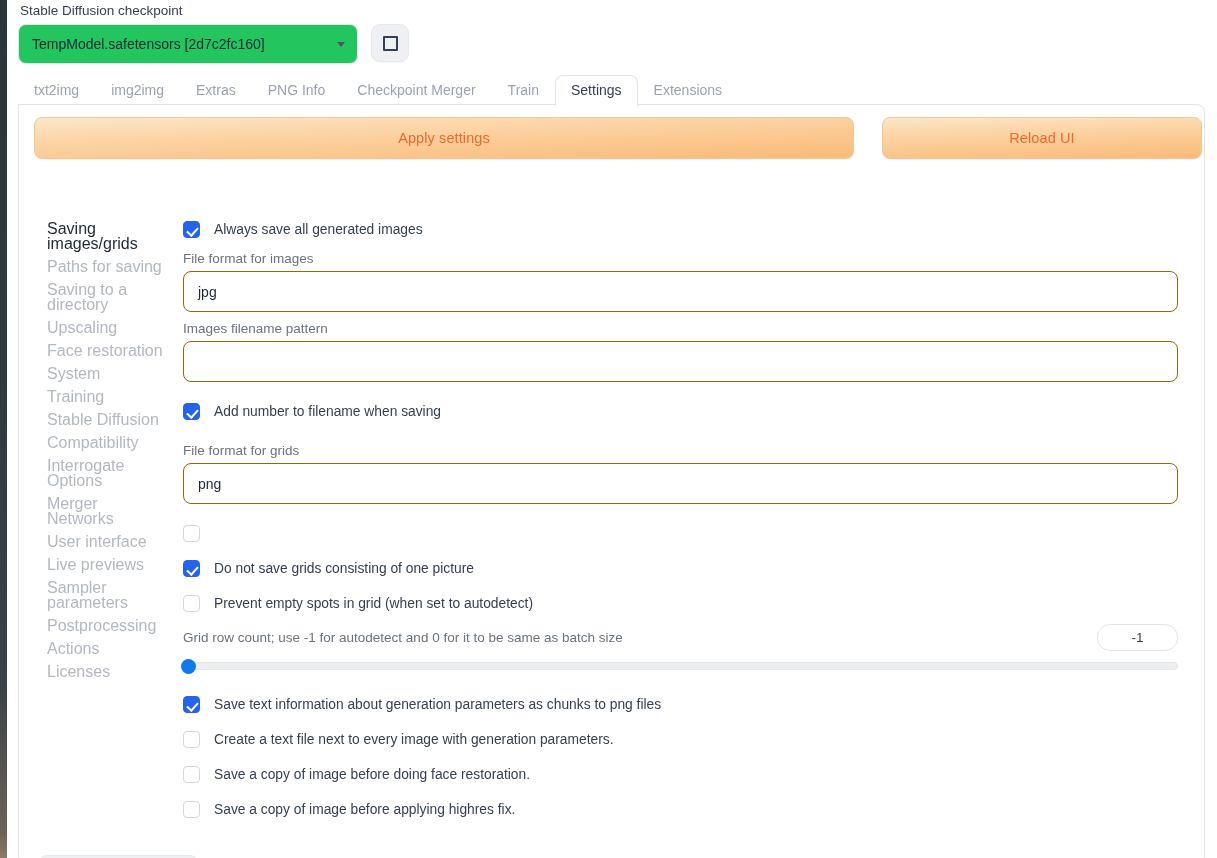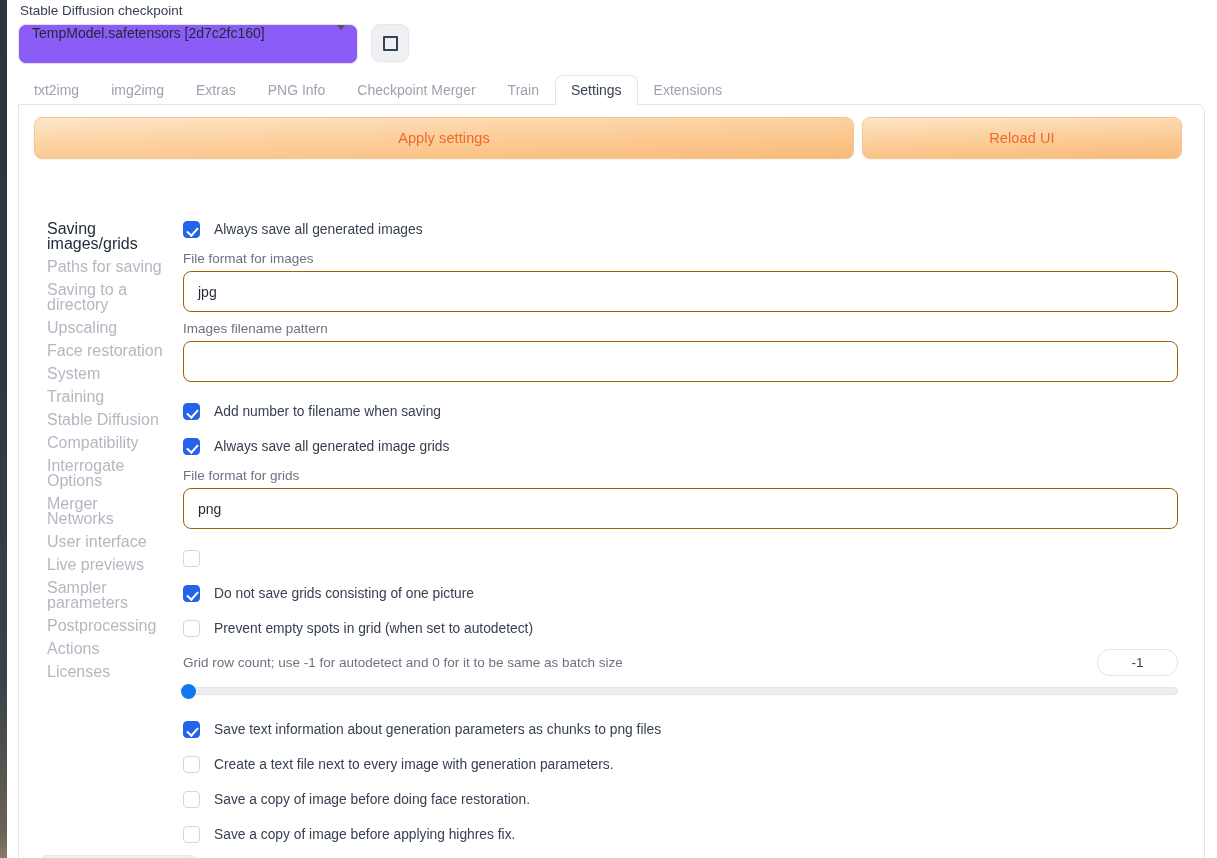--- a/index.html
+++ b/index.html
@@ -21,21 +21,21 @@
 
   
   .ckpt-wrap { position: absolute; left: 18px; top: 0px; }
   .ckpt-label {
     font-size: 13.5px; color: #374151; padding-left: 2px;
     line-height: 16px; padding-top: 3px;
   }
   .ckpt-row { display: flex; align-items: flex-start; gap: 13px; margin-top: 5px; }
   .ckpt-select {
     width: 340px; height: 40px; border: 1px solid #e2e4e9; border-radius: 8px;
-    background: #8b5cf6; display: flex; align-items: flex-start;
+    background: #22c55e; display: flex; align-items: center;
     padding: 0 12px 0 13px; font-size: 14px; color: #1f2937;
     position: relative; box-shadow: 0 1px 1px rgba(0,0,0,.02);
   }
   .ckpt-select .val { flex: 1; white-space: nowrap; overflow: hidden; }
   .caret {
     width: 0; height: 0; border-left: 4.5px solid transparent;
     border-right: 4.5px solid transparent; border-top: 5.5px solid #4b5563;
     margin-left: 8px;
   }
   .icon-btn {
@@ -61,21 +61,21 @@
     z-index: 4;
   }
 
   
   .panel {
     position: absolute; left: 18px; top: 104px; width: 1187px; height: 760px;
     border: 1px solid #e2e4e9; border-radius: 0 8px 8px 8px;
     background: #fff;
   }
 
-  .btn-row { position: absolute; left: 15px; top: 12px; display: flex; gap: 8px; justify-content: center; }
+  .btn-row { position: absolute; left: 15px; top: 12px; display: flex; gap: 28px; justify-content: center; }
   .big-btn {
     height: 42px; border-radius: 8px; border: 1px solid #f3c694;
     background: linear-gradient(178deg, #fde6c9 0%, #fcd6a9 32%, #fbc68c 70%, #f9b97a 100%);
     color: #f2682a; font-size: 14.5px; display: flex; align-items: center;
     justify-content: center; box-shadow: 0 1px 2px rgba(0,0,0,.05);
     letter-spacing: .1px;
   }
   .big-btn.apply { width: 820px; }
   .big-btn.reload { width: 320px; }
 
@@ -225,24 +225,20 @@
 
         <div class="gap-md"></div>
 
         <div class="cb-row">
           <span class="cb on"></span>
           <span class="cb-label">Add number to filename when saving</span>
         </div>
 
         <div class="gap-sm"></div>
 
-        <div class="cb-row">
-          <span class="cb on"></span>
-          <span class="cb-label">Always save all generated image grids</span>
-        </div>
 
         <div class="field-label">File format for grids</div>
         <div class="text-input">png</div>
 
         <div class="gap-md"></div>
 
         <div class="cb-row">
           <span class="cb"></span>
         </div>
 

